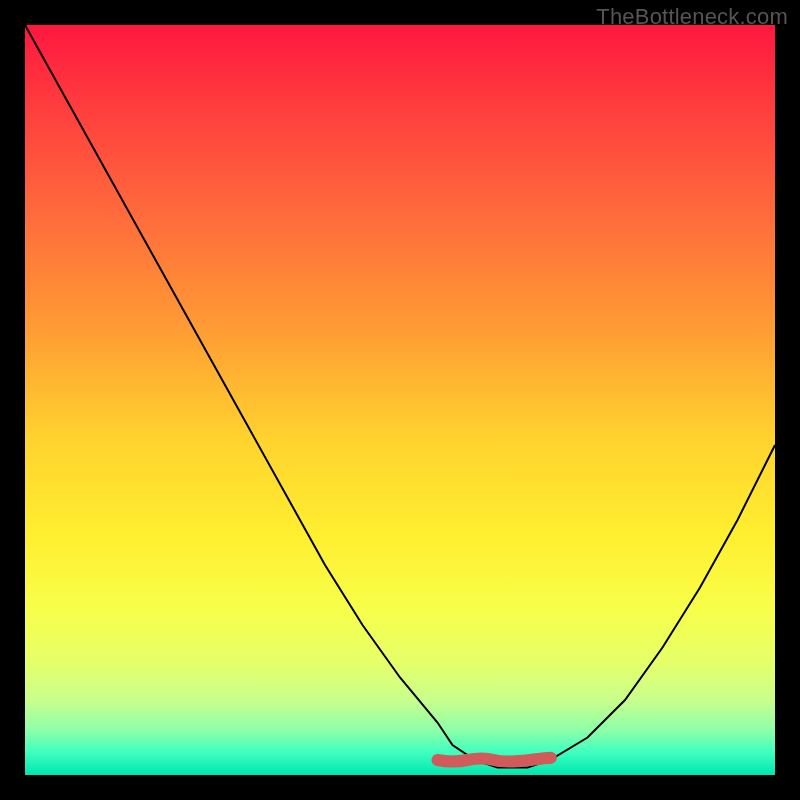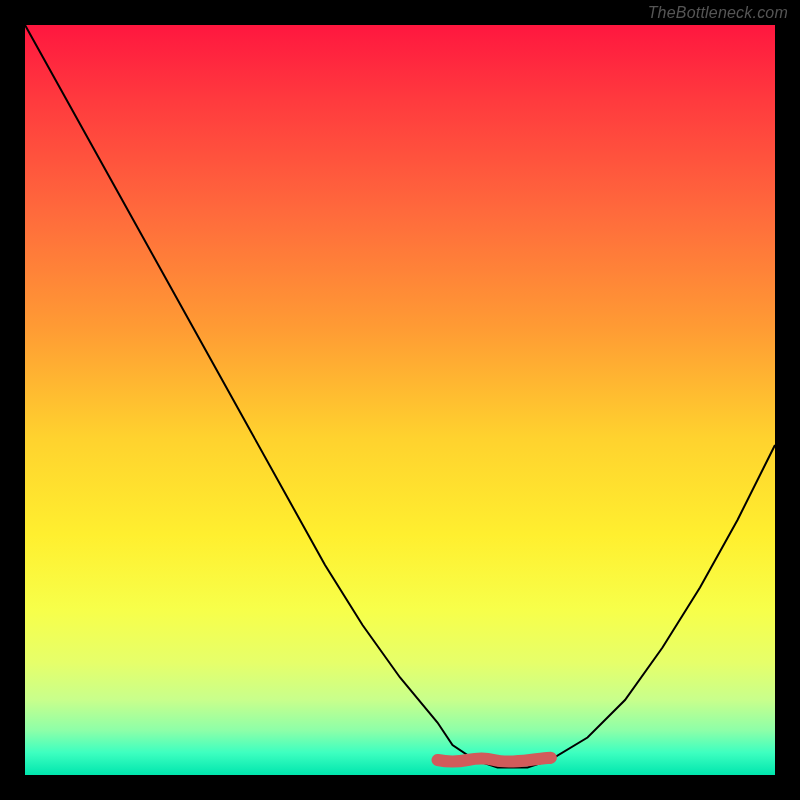--- a/index.html
+++ b/index.html
@@ -35,24 +35,23 @@
       #c8ff8c 90%,
       #8effa8 94%,
       #3effc0 97%,
       #00e6ae 100%);
   }
   .watermark {
     position: absolute;
     top: 4px;
     right: 12px;
     color: #555;
-    font-size: 16px;
+    font-size: 22px;
     letter-spacing: 0.2px;
     user-select: none;
-    font-style: italic;
   }
   svg.overlay {
     position: absolute;
     left: 25px;
     top: 25px;
     width: 750px;
     height: 750px;
     overflow: visible;
   }
   .curve {

